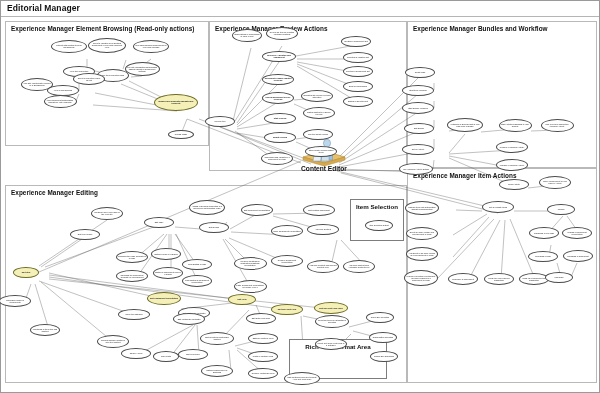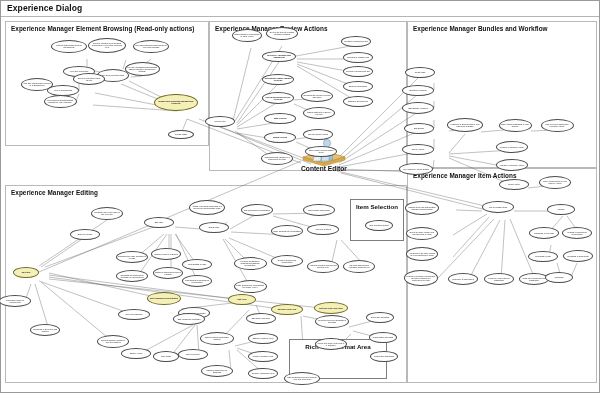--- a/index.html
+++ b/index.html
@@ -44,21 +44,21 @@
   .actor{position:absolute;}
   .actor .cap{position:absolute;left:50%;transform:translateX(-50%);
      top:26px;font-size:6.6px;font-weight:bold;white-space:nowrap;}
 </style>
 </head>
 <body>
 
 <div id="page">
 
   <div class="title-band">
-    <div class="t">Experience Dialog</div>
+    <div class="t">Editorial Manager</div>
   </div>
 
   <div class="pkg" style="left:4px;top:20px;width:204px;height:125px;">
     <div class="hdr">Experience Manager Element Browsing (Read-only actions)</div>
   </div>
   <div class="pkg" style="left:208px;top:20px;width:198px;height:150px;">
     <div class="hdr">Experience Manager Review Actions</div>
   </div>
   <div class="pkg" style="left:406px;top:20px;width:190px;height:147px;">
     <div class="hdr">Experience Manager Bundles and Workflow</div>

